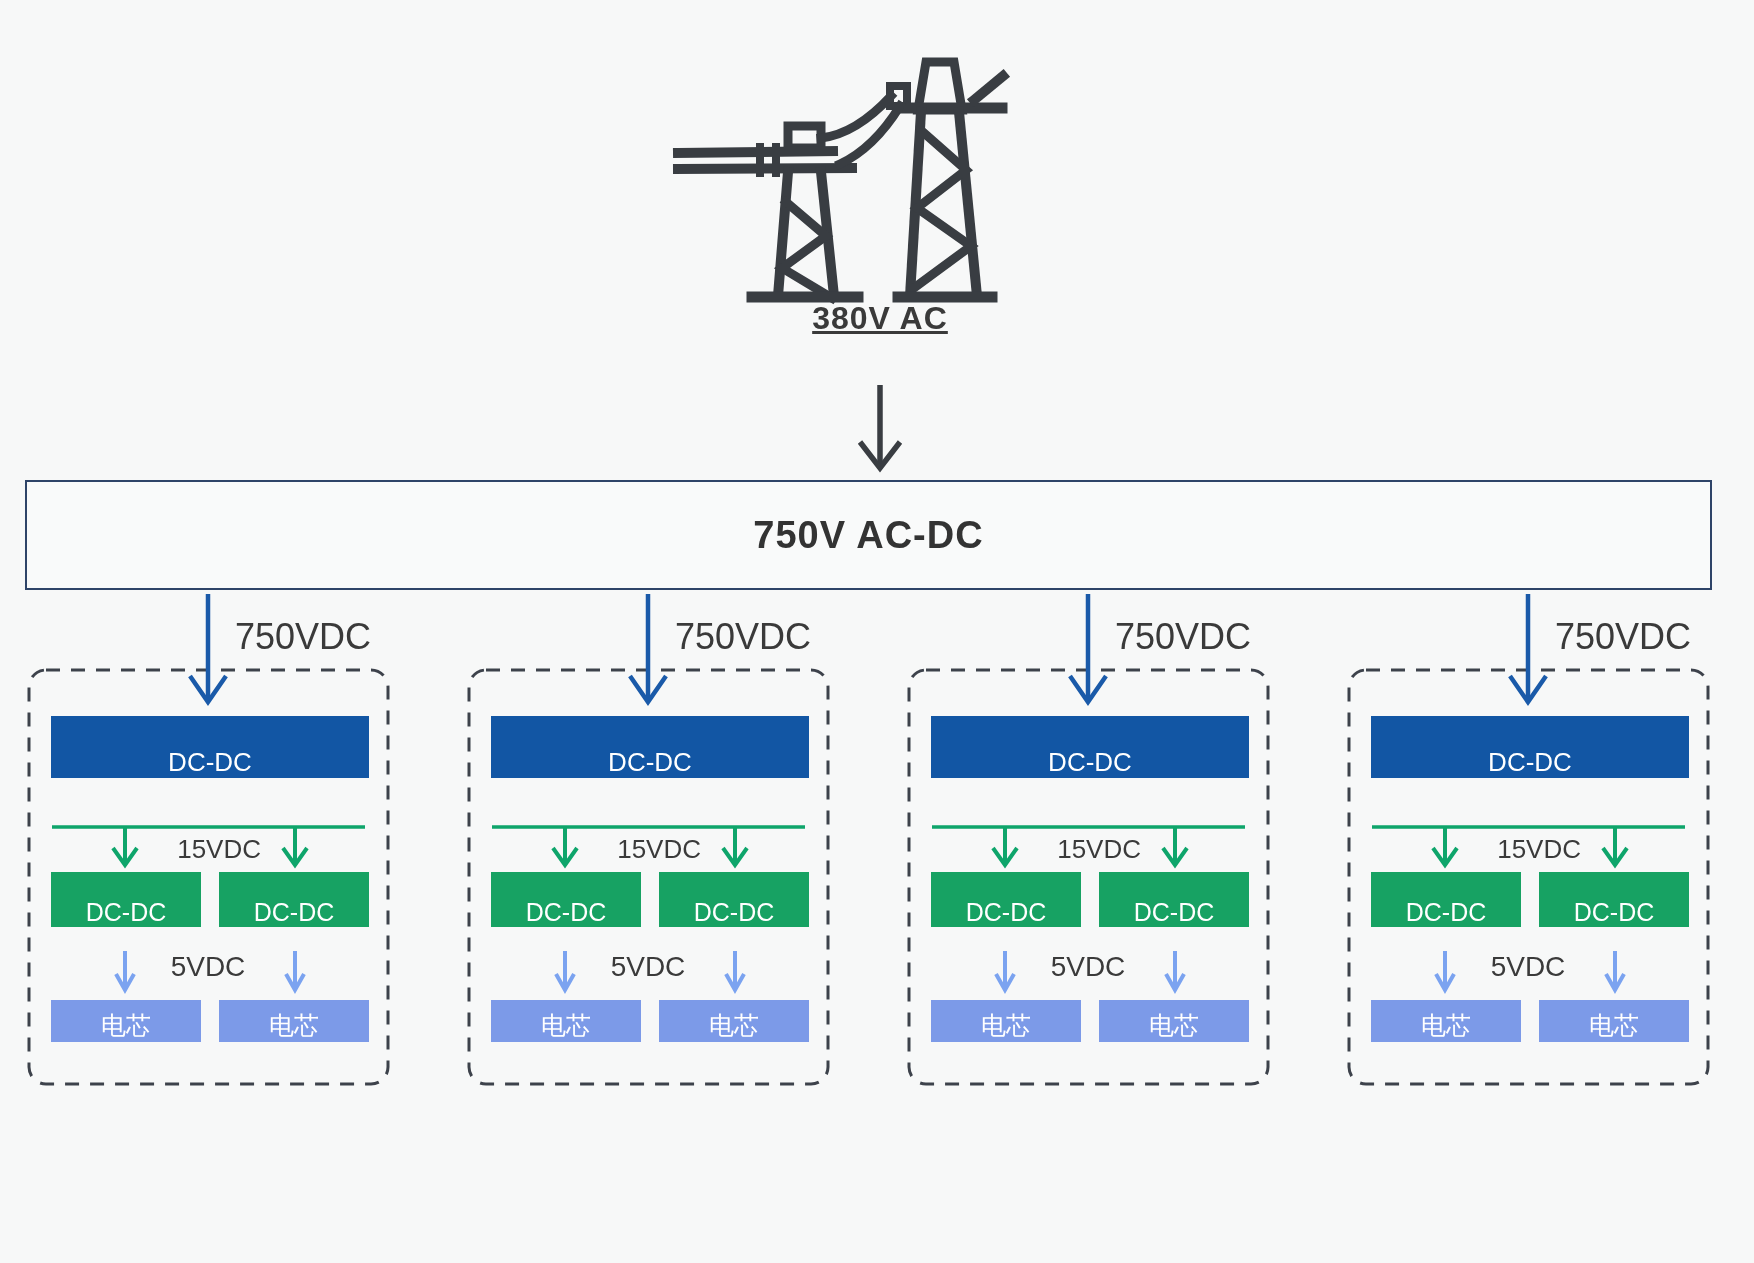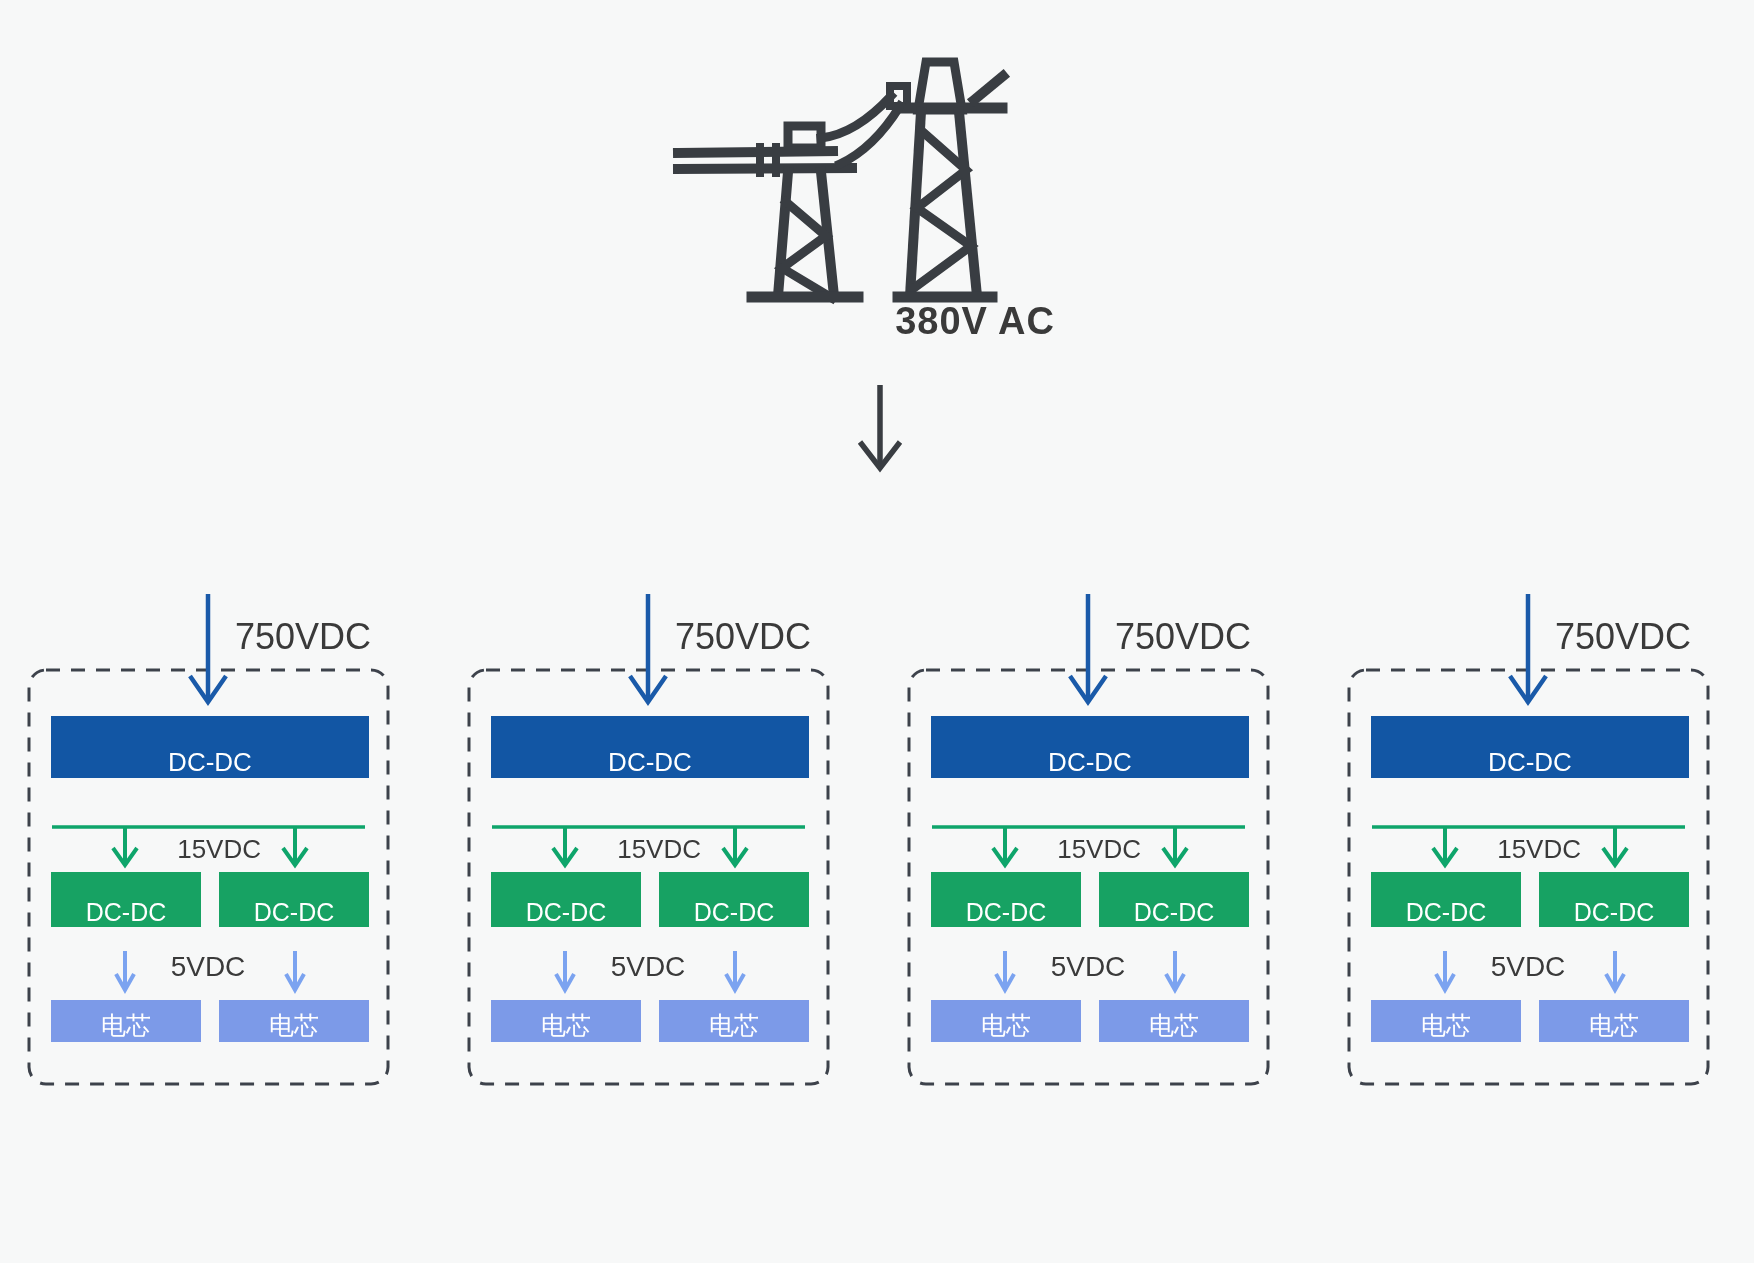--- a/index.html
+++ b/index.html
@@ -6,22 +6,22 @@
   body{background:#f7f8f8;font-family:"Liberation Sans","DejaVu Sans",sans-serif;}
   #stage{position:relative;width:1754px;height:1263px;background:var(--page_bg,#f7f8f8);overflow:hidden;}
 
   svg{display:block;overflow:visible;}
   .stroke-dark{stroke:var(--icon_dark,#393d42);fill:none;}
   .stroke-blue{stroke:var(--arrow_blue,#1a5aa9);fill:none;}
   .stroke-green{stroke:var(--arrow_green,#0ea56b);fill:none;}
   .stroke-lblue{stroke:var(--arrow_light_blue,#7ba3f0);fill:none;}
 
   #tower-icon{position:absolute;left:670px;top:40px;}
-  #source-label{position:absolute;left:705px;top:300px;width:350px;text-align:right;
-    font-size:38px;font-weight:600;color:var(--text_dark,#3a3a3a);letter-spacing:1px;}
+  #source-label{position:absolute;left:705px;top:300px;width:350px;text-align:center;
+    font-size:32px;font-weight:600;color:var(--text_dark,#3a3a3a);letter-spacing:1px;text-decoration:underline;}
   #ac-feed-arrow{position:absolute;left:850px;top:382px;}
 
   #converter-box{position:absolute;left:25px;top:480px;width:1687px;height:110px;
     border:2px solid var(--converter_border,#2e4468);box-sizing:border-box;
     display:flex;align-items:center;justify-content:center;background:#f9fafa;}
   #converter-box span{font-size:38px;font-weight:600;color:#333;letter-spacing:1px;}
 
   .branch{position:absolute;top:668px;width:363px;height:418px;}
   .branch-border{position:absolute;left:0;top:0;}
   .dash-rect{stroke:var(--dashed_border,#3d424b);stroke-width:3;fill:none;stroke-dasharray:14 11;}
@@ -74,20 +74,23 @@
 
   <div id="source-label">380V AC</div>
 
   <svg id="ac-feed-arrow" width="60" height="92" viewBox="0 0 60 92">
     <g class="stroke-dark" stroke-width="5.5">
       <line x1="30" y1="3" x2="30" y2="84"></line>
       <polyline points="10,60 30,86 50,60" fill="none"></polyline>
     </g>
   </svg>
 
+  <div id="converter-box">
+    <span>750V AC-DC</span>
+  </div>
 
   <div id="branches-layer">
     <div class="branch" style="left: 27px;">
       <svg class="branch-border" width="363" height="418" viewBox="0 0 363 418">
         <rect class="dash-rect" x="2" y="2" width="359" height="414" rx="17"></rect>
       </svg>
 
       <svg class="feed-arrow" width="60" height="114" viewBox="0 0 60 114">
         <g class="stroke-blue" stroke-width="4.5">
           <line x1="30" y1="2" x2="30" y2="107"></line>

